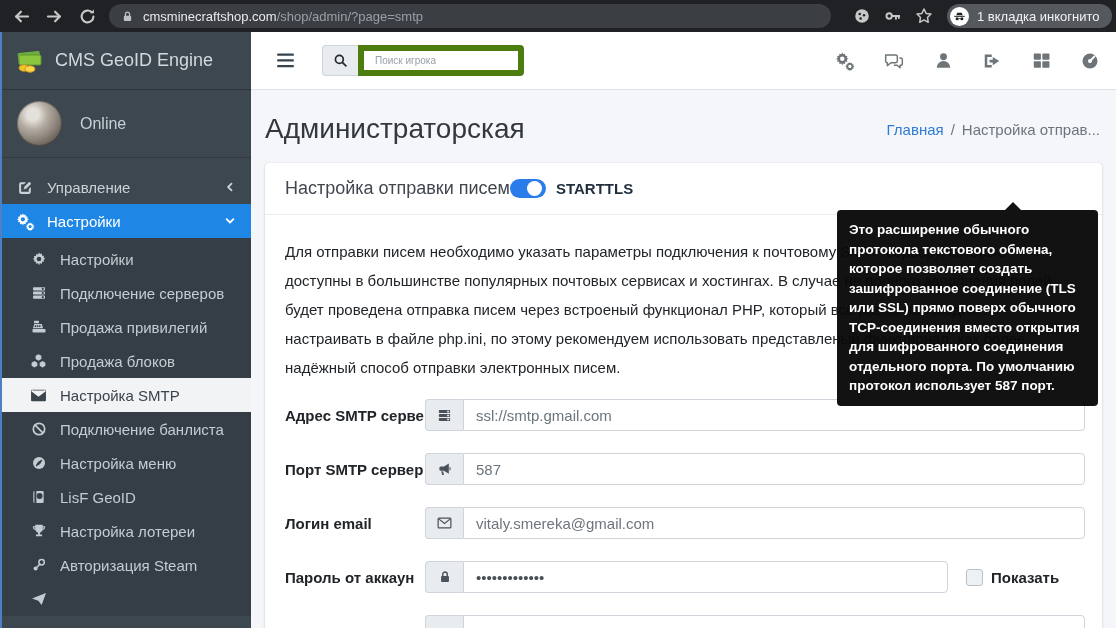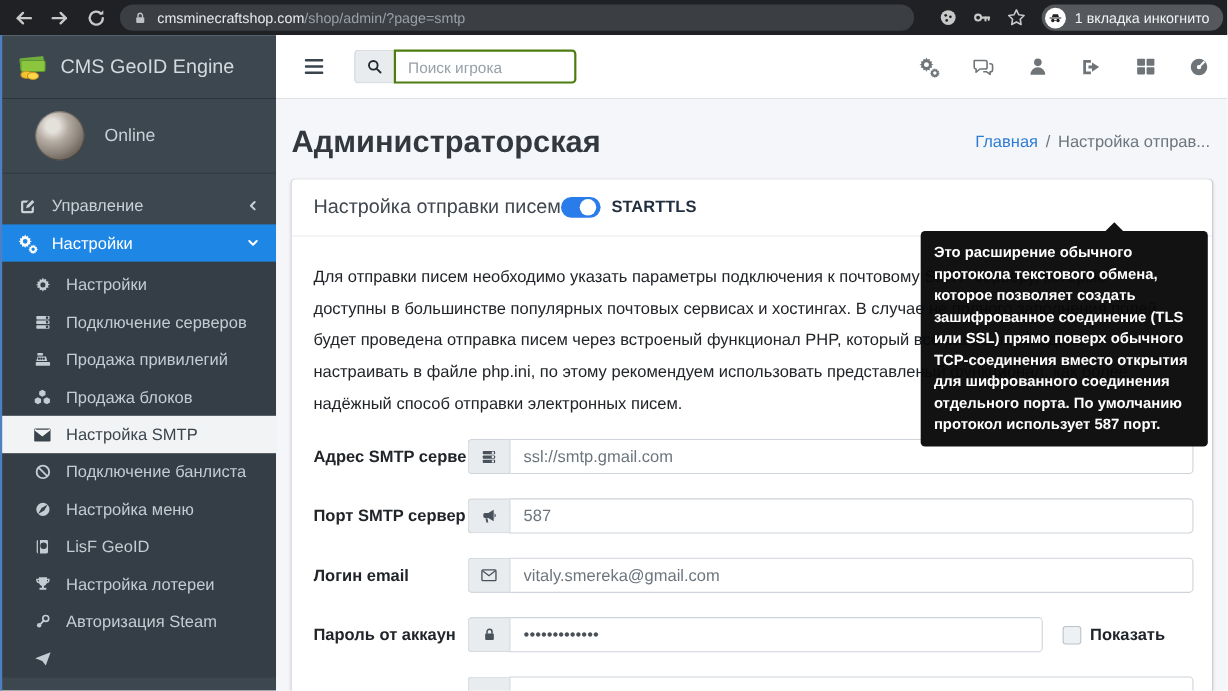--- a/index.html
+++ b/index.html
@@ -15,21 +15,21 @@
   .obtn{display:flex;align-items:center;justify-content:center;width:20px;height:20px;color:#c6c9c8;margin-left:11px;flex:none}
   .incog-pill{margin-left:13px;height:24px;background:#55585c;border-radius:13px;display:flex;align-items:center;padding:0 12px 0 3px;flex:none}
   .incog-circle{width:19px;height:19px;border-radius:50%;background:#fff;display:flex;align-items:center;justify-content:center;color:#202124;margin-right:8px}
   .incog-text{color:#f1f3f4;font-size:13px;white-space:nowrap}
 
   
   .edge{position:absolute;left:0;top:32px;width:2px;bottom:0;background:#4d80c0;z-index:60}
   .sidebar{position:absolute;left:0;top:32px;width:251px;bottom:0;background:#3c4750;overflow:hidden}
   .brand{height:58px;display:flex;align-items:center;padding:0 15px;border-bottom:1px solid rgba(0,0,0,.25)}
   .brand-txt{color:#d3d9dd;font-size:18px;margin-left:12px;white-space:nowrap}
-  .userpanel{height:68px;display:flex;align-items:center;padding:0 32px;border-bottom:1px solid rgba(0,0,0,.18)}
+  .userpanel{height:68px;display:flex;align-items:center;padding:0 17px;border-bottom:1px solid rgba(0,0,0,.18)}
   .avatar{width:45px;height:45px;border-radius:50%;flex:none;
     background:radial-gradient(circle at 35% 30%,#e4e0da 0 14%,#b4aca2 34%,#8d857b 58%,#5f574f 82%,#433c35 100%);
     box-shadow:inset 0 0 0 1px rgba(0,0,0,.3)}
   .status{color:#c7d0d6;font-size:16px;margin-left:18px}
   .menu{padding-top:12px}
   .mitem{height:34px;display:flex;align-items:center;padding:0 15px;color:#cad2d8;font-size:15px;cursor:pointer}
   .mitem .mi{width:20px;height:18px;margin-right:12px;display:flex;align-items:center;justify-content:center;flex:none}
   .mitem .chev{margin-left:auto;display:flex;color:#cad2d8}
   .mitem.active{background:#1e87e5;color:#fff}
   .mitem.active .chev{color:#fff}
@@ -44,28 +44,28 @@
   .sitem.active .cut{fill:#f1f3f4;stroke:#f1f3f4}
   .topnav .cut{fill:#ffffff;stroke:#ffffff}
   .iaddon .cut{fill:#e9ecef;stroke:#e9ecef}
 
   
   .main{position:absolute;left:251px;top:32px;right:0;bottom:0;background:#f4f6f9}
   .topnav{height:58px;background:#fff;border-bottom:1px solid #dee2e6;display:flex;align-items:center;padding:0 16px 0 25px}
   .hamb{color:#3a444d;display:flex;cursor:pointer}
   .search{display:flex;height:31px;margin-left:27px}
   .search-addon{width:36px;background:#e9ecef;border:1px solid #ced4da;border-right:0;border-radius:4px 0 0 4px;display:flex;align-items:center;justify-content:center;color:#23282d}
-  .search-input{width:166px;height:31px;border:2px solid #4d7c0f;border-radius:0 4px 4px 0;padding:0 11px;font-size:14px;color:#495057;outline:none;font-family:"Liberation Sans",sans-serif}
+  .search-input{width:166px;height:31px;border:6px solid #4d7c0f;border-radius:0 4px 4px 0;padding:0 11px;font-size:10px;color:#495057;outline:none;font-family:"Liberation Sans",sans-serif}
   .search-input::placeholder{color:#97a0a8}
   .tn-icons{margin-left:auto;display:flex;align-items:center}
   .tn-btn{width:20px;height:20px;display:flex;align-items:center;justify-content:center;color:#6e7478;margin-left:29px;cursor:pointer}
 
   .content{position:relative;height:538px}
   .page-head{display:flex;align-items:flex-start;justify-content:space-between;padding:22px 16px 18px 14px}
-  .page-title{font-size:28px;font-weight:700;color:#32383e;line-height:33px}
+  .page-title{font-size:28px;font-weight:400;color:#32383e;line-height:33px}
   .breadcrumb{font-size:15px;padding-top:9px;white-space:nowrap}
   .bc-home{color:#2e7cd6;text-decoration:none;cursor:pointer}
   .bc-sep{color:#6c757d;margin:0 7px}
   .bc-cur{color:#6c757d}
 
   .card{margin:0 14px;background:#fff;border-radius:4px;box-shadow:0 0 1px rgba(0,0,0,.14),0 1px 3px rgba(0,0,0,.16);height:482px;overflow:hidden}
   .card-header{height:52px;display:flex;align-items:center;justify-content:flex-start;padding:0 20px;border-bottom:1px solid #e9ecef}
   .card-title{font-size:18px;color:#40474e}
   .toggle-wrap{display:flex;align-items:center}
   .toggle{width:36px;height:19px;border-radius:10px;background:#2b7ceb;position:relative;cursor:pointer;flex:none}

